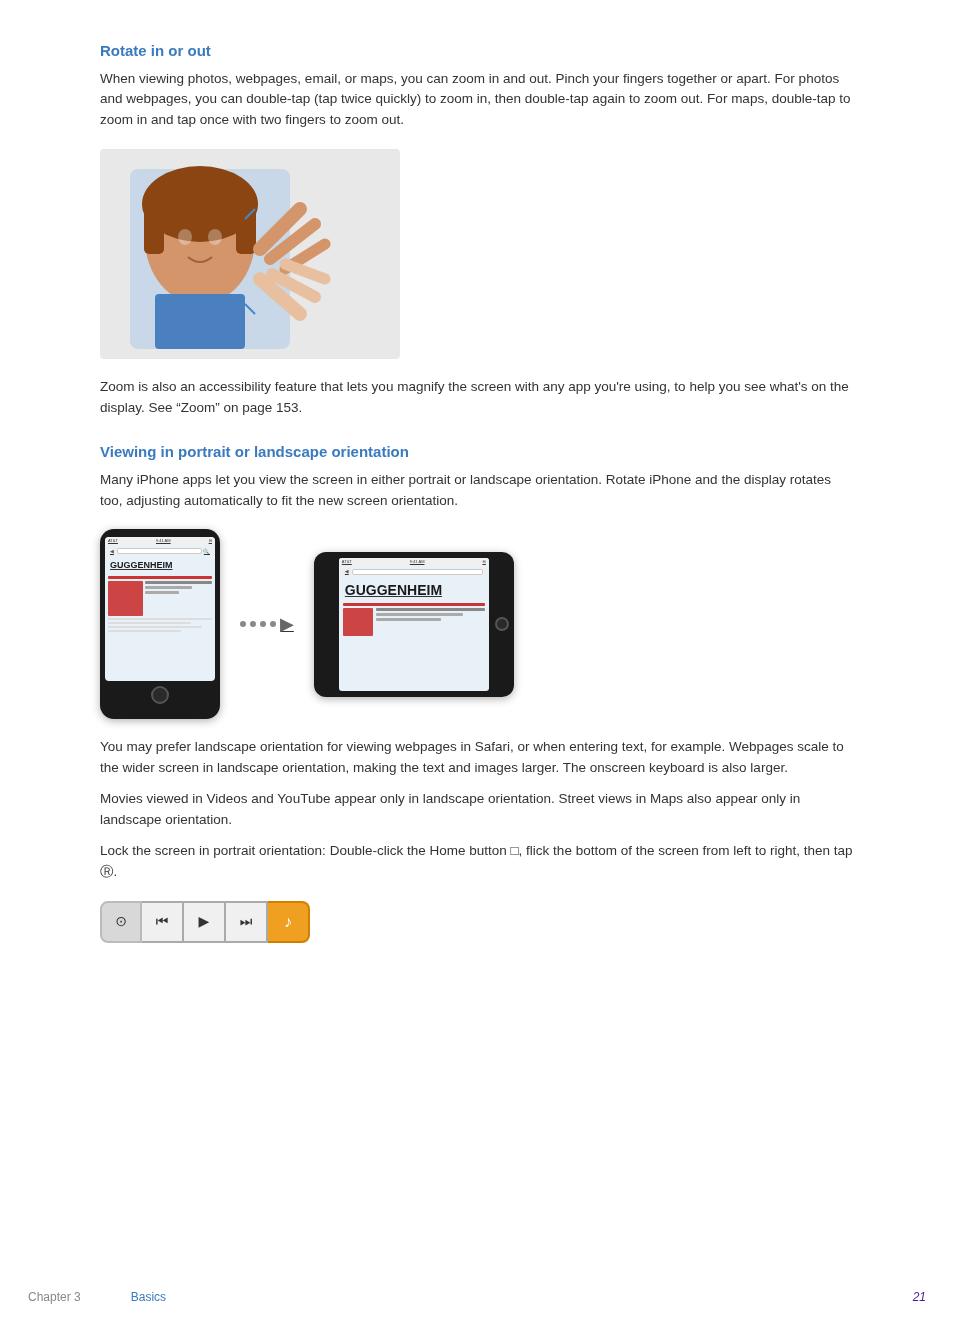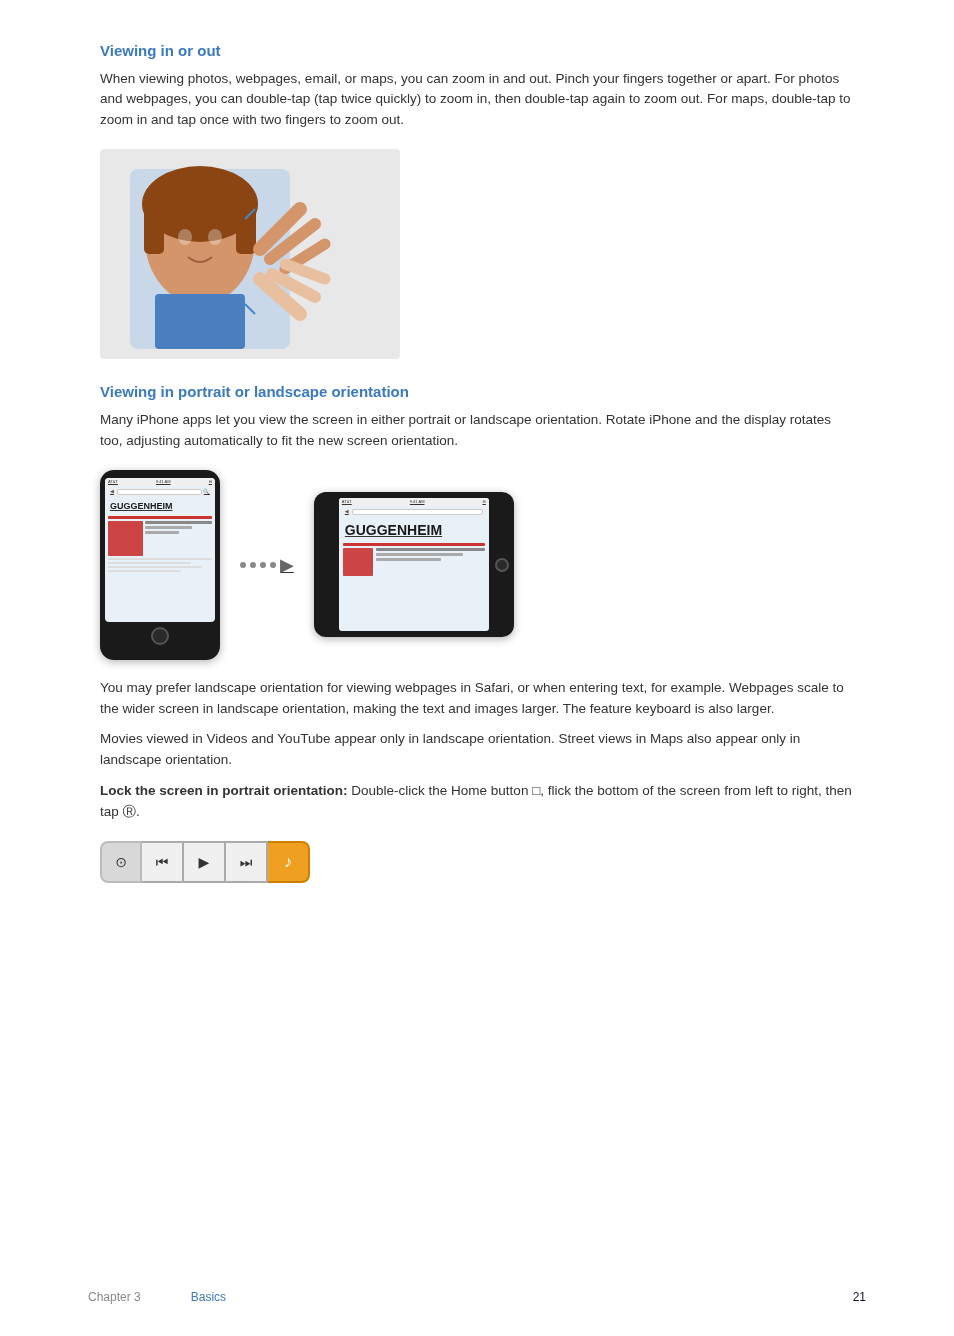--- a/index.html
+++ b/index.html
@@ -147,42 +147,42 @@
     }
 
     
     .page-footer {
       position: absolute;
       bottom: 30px;
       left: 0;
       right: 0;
       display: flex;
       justify-content: space-between;
-      padding: 0 88px;
+      padding: 0 28px;
       font-size: 12px;
       color: #888;
     }
 
     .footer-chapter {
       display: flex;
       gap: 10px;
       align-items: center;
     }
 
     .footer-chapter-label {
       color: #888;
     }
 
     .footer-chapter-name {
       color: #3a7abf;
       margin-left: 40px;
     }
 
     .bold-inline {
-      font-weight: bold;
+      font-weight: normal;
     }
 
     .section-gap {
       margin-top: 22px;
     }
 
     .para-gap {
       margin-top: 1px;
     }
 
@@ -194,21 +194,21 @@
       font-size: 4px;
       color: #333;
       background: #f0f0f0;
     }
   </style>
 </head>
 <body>
 
 <div class="page">
 
-  <div class="section-title">Viewing in or out</div>
+  <div class="section-title">Rotate in or out</div>
 
   <p class="body-text">When viewing photos, webpages, email, or maps, you can zoom in and out. Pinch your fingers together or apart. For photos and webpages, you can double-tap (tap twice quickly) to zoom in, then double-tap again to zoom out. For maps, double-tap to zoom in and tap once with two fingers to zoom out.</p>
 
   <div class="image-container">
     <svg width="300" height="210" class="zoom-illustration">
 
       <rect width="300" height="210" fill="#e8e8e8" rx="4"></rect>
 
       <rect x="30" y="20" width="160" height="180" fill="#c8d8e8" rx="8"></rect>
 
@@ -232,20 +232,21 @@
 
       <line x1="200" y1="165" x2="160" y2="130" stroke="#e8c0a0" stroke-width="14" stroke-linecap="round"></line>
       <line x1="215" y1="148" x2="172" y2="125" stroke="#e8c0a0" stroke-width="12" stroke-linecap="round"></line>
       <line x1="225" y1="130" x2="185" y2="115" stroke="#e8c0a0" stroke-width="11" stroke-linecap="round"></line>
 
       <line x1="155" y1="60" x2="145" y2="70" stroke="#4488cc" stroke-width="2" marker-end="url(#arrow)"></line>
       <line x1="155" y1="165" x2="145" y2="155" stroke="#4488cc" stroke-width="2"></line>
     </svg>
   </div>
 
+  <p class="body-text">Zoom is also an accessibility feature that lets you magnify the screen with any app you're using, to help you see what's on the display. See “Zoom” on page 153.</p>
 
   <div class="section-title section-gap">Viewing in portrait or landscape orientation</div>
 
   <p class="body-text">Many iPhone apps let you view the screen in either portrait or landscape orientation. Rotate iPhone and the display rotates too, adjusting automatically to fit the new screen orientation.</p>
 
   <div class="orientation-images image-container">
 
     <div class="phone-portrait">
       <div class="screen">
 
@@ -312,21 +313,21 @@
               <div style="height:3px;background:#aaa;margin-bottom:2px;border-radius:1px;width:80%;"></div>
               <div style="height:3px;background:#aaa;border-radius:1px;width:60%;"></div>
             </div>
           </div>
         </div>
       </div>
       <div class="home-btn-side"></div>
     </div>
   </div>
 
-  <p class="body-text">You may prefer landscape orientation for viewing webpages in Safari, or when entering text, for example. Webpages scale to the wider screen in landscape orientation, making the text and images larger. The feature keyboard is also larger.</p>
+  <p class="body-text">You may prefer landscape orientation for viewing webpages in Safari, or when entering text, for example. Webpages scale to the wider screen in landscape orientation, making the text and images larger. The onscreen keyboard is also larger.</p>
 
   <p class="body-text para-gap">Movies viewed in Videos and YouTube appear only in landscape orientation. Street views in Maps also appear only in landscape orientation.</p>
 
   <p class="body-text para-gap">
     <span class="bold-inline">Lock the screen in portrait orientation:</span><span>  Double-click the Home button □, flick the bottom of the screen from left to right, then tap Ⓡ.</span>
   </p>
 
   <div class="image-container">
     <div class="media-controls">
 
@@ -351,16 +352,16 @@
       </div>
     </div>
   </div>
 
 
   <div class="page-footer">
     <div class="footer-chapter">
       <span class="footer-chapter-label">Chapter 3</span>
       <span class="footer-chapter-name">Basics</span>
     </div>
-    <div style="color:#0f172a;font-size:12px;">21</div>
+    <div style="color:#4c1d95;font-size:12px;font-style:italic;">21</div>
   </div>
 
 </div>
 
 </body></html>

